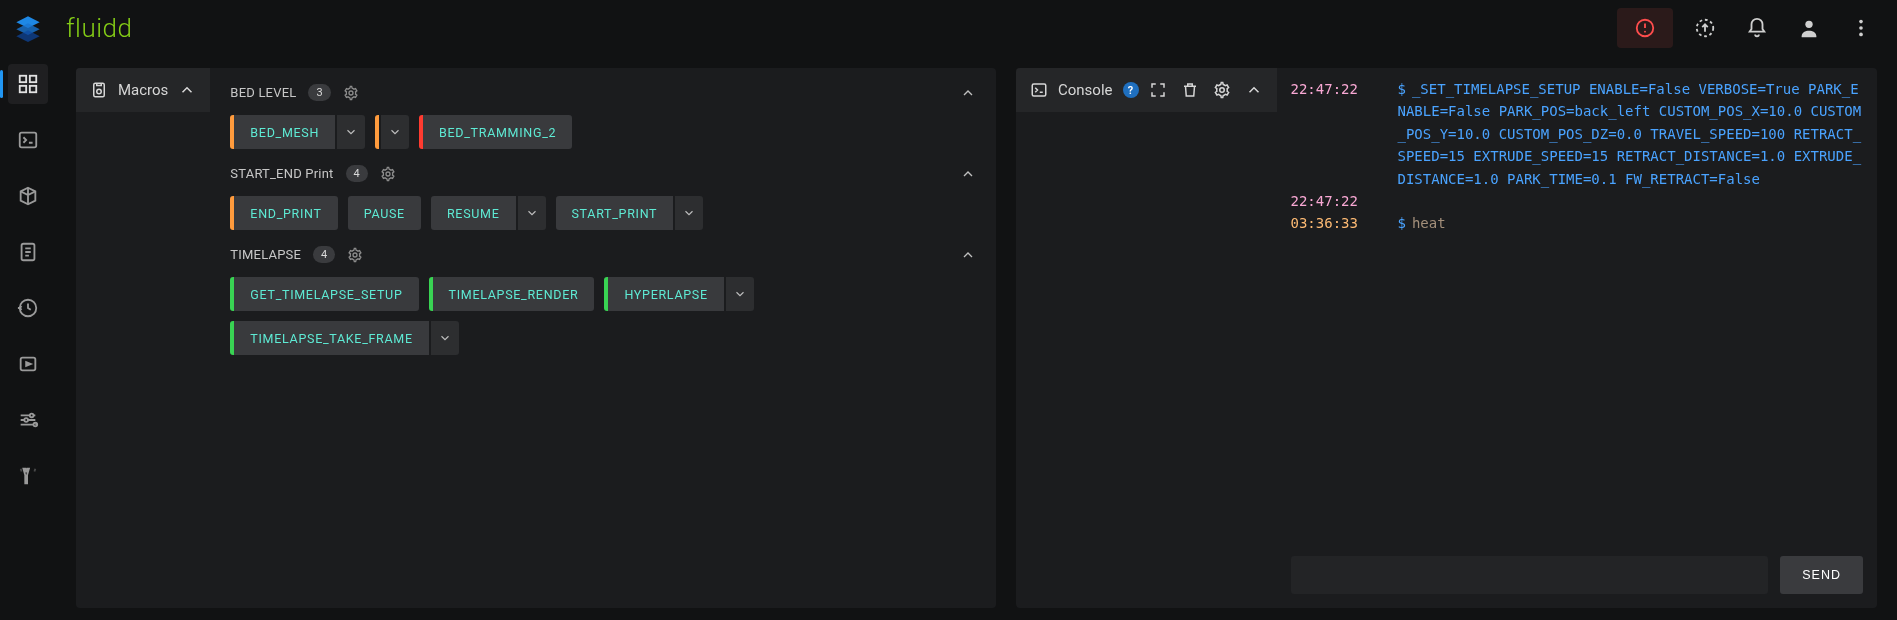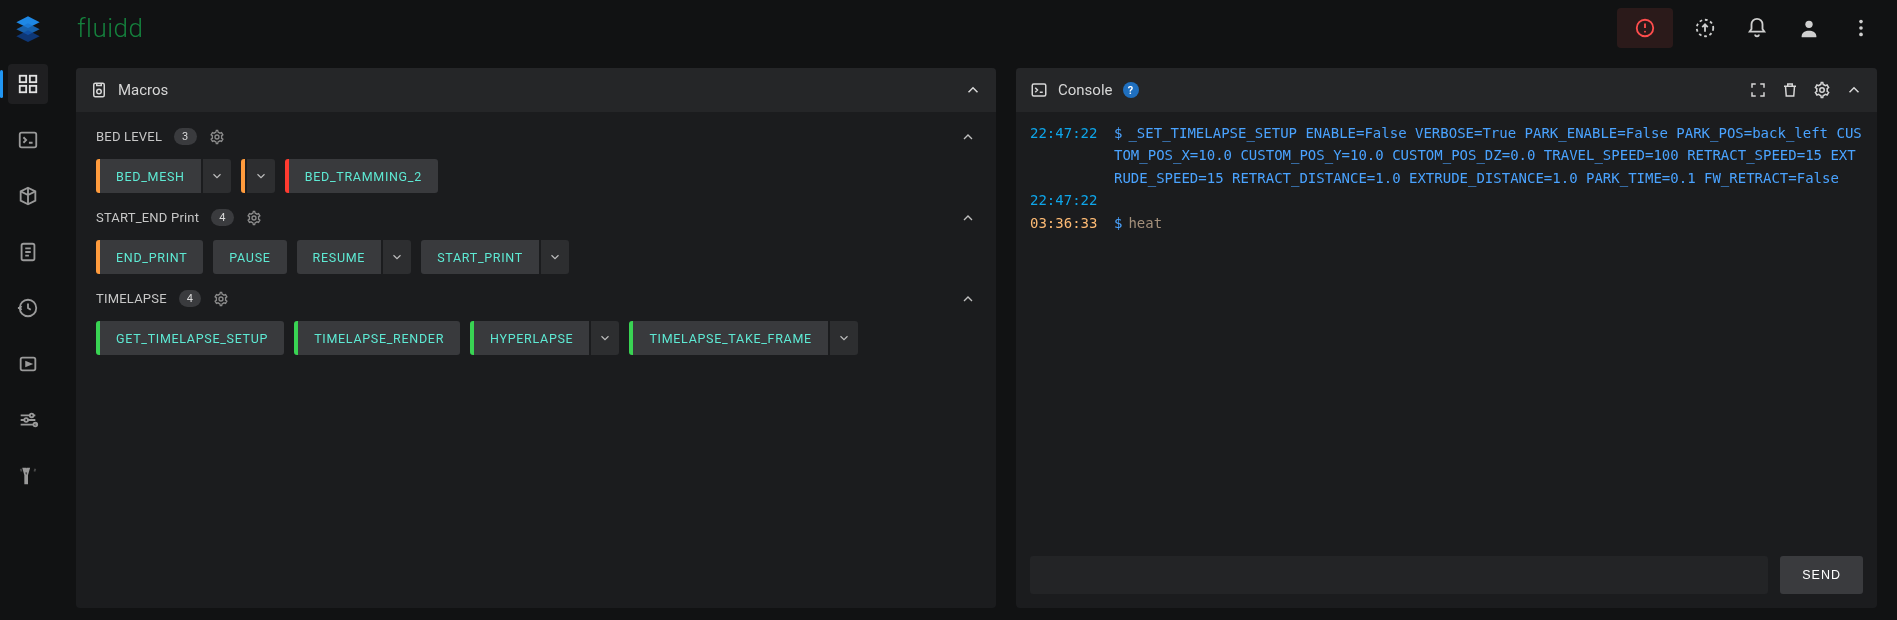--- a/index.html
+++ b/index.html
@@ -25,22 +25,22 @@
     width: 56px;
     display: flex;
     align-items: center;
     justify-content: center;
   }
   .topbar .logo svg { width: 28px; height: 28px; }
   .topbar .title {
     font-size: 26px;
     font-weight: 300;
     letter-spacing: .5px;
-    color: #15803d;
-    margin-left: 21px;
+    color: #84cc16;
+    margin-left: 10px;
   }
   .topbar .spacer { flex: 1; }
   .topbar .actions { display: flex; gap: 12px; align-items: center; }
   .topbar .icon-btn {
     width: 40px; height: 40px;
     display: flex; align-items: center; justify-content: center;
     border-radius: 4px;
     color: #cfcfcf;
     cursor: pointer;
   }
@@ -93,21 +93,21 @@
     flex: 1;
     display: flex;
     gap: 20px;
     padding: 12px 20px 12px 20px;
     overflow: hidden;
   }
   .panel {
     background: #1b1c1e;
     border-radius: 4px;
     display: flex;
-    flex-direction: column;
+    flex-direction: row;
     overflow: hidden;
   }
   .panel.macros { flex: 0 0 920px; }
   .panel.console { flex: 1; }
 
   .panel-header {
     height: 44px;
     background: #252628;
     display: flex;
     align-items: center;
@@ -209,22 +209,22 @@
   .log {
     flex: 1;
     padding: 10px 14px;
     overflow-y: auto;
   }
   .log-row {
     display: flex;
     gap: 12px;
     line-height: 1.6;
   }
-  .log-row .ts { color: #0ea5e9; flex: 0 0 72px; }
-  .log-row .body { flex: 1; color: #4aa3ff; word-break: break-all; }
+  .log-row .ts { color: #f9a8d4; flex: 0 0 72px; }
+  .log-row .body { flex: 1; color: #4aa3ff; word-break: break-all; margin-left: 23px; }
   .log-row .body .dollar { color: #4aa3ff; margin-right: 6px; }
   .log-row.pale .ts { color: #fdba74; }
   .log-row.pale .body { color: #a38f7a; }
 
   .console-input {
     display: flex;
     gap: 12px;
     padding: 10px 14px 14px;
   }
   .console-input input {

